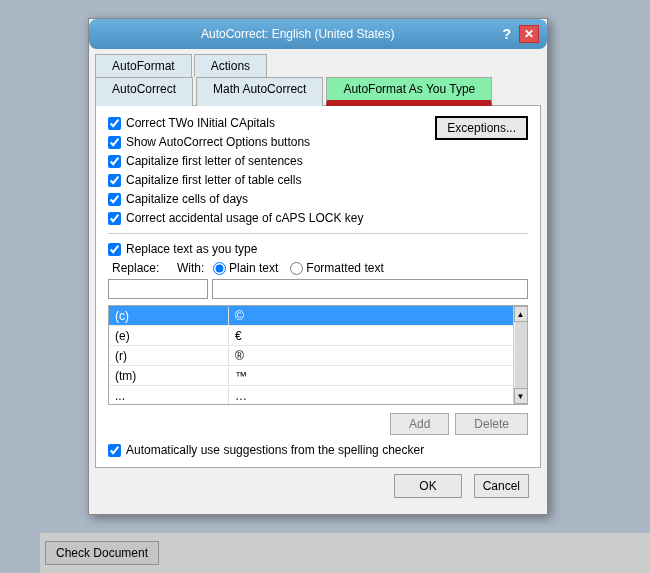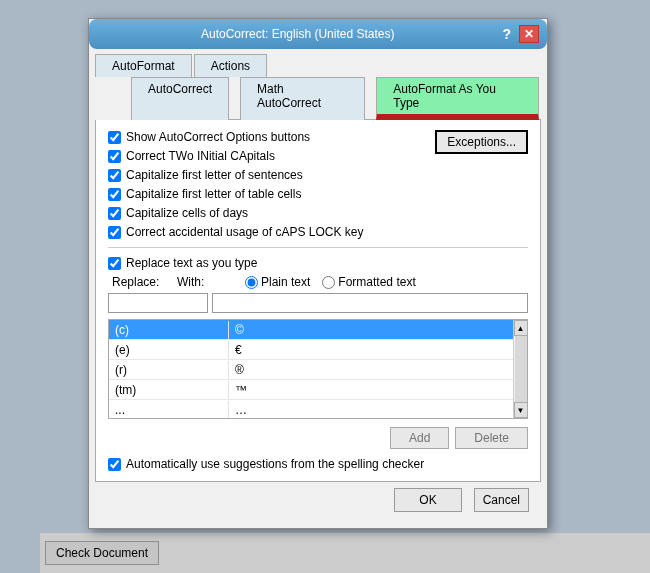--- a/index.html
+++ b/index.html
@@ -127,23 +127,22 @@
       cursor: pointer;
       font-size: 12px;
       border-bottom: none;
       margin-right: 2px;
       position: relative;
       top: 1px;
     }
 
     .tabs-row-2 {
       display: flex;
-      gap: 9px;
+      gap: 1px;
       border-bottom: 1px solid #aaa;
-      margin-left: 36px;
     }
 
     .tab2 {
       padding: 4px 16px;
       border: 1px solid #aaa;
       background: #dce8f0;
       cursor: pointer;
       font-size: 12px;
       border-bottom: none;
       margin-right: 2px;
@@ -220,21 +219,20 @@
     .with-label {
       font-size: 12px;
       min-width: 30px;
       margin-left: 4px;
     }
 
     .radio-group {
       display: flex;
       align-items: center;
       gap: 12px;
-      margin-left: 32px;
     }
 
     .radio-option {
       display: flex;
       align-items: center;
       gap: 3px;
       font-size: 12px;
     }
 
     .radio-option input[type="radio"] {
@@ -427,25 +425,25 @@
 
   <div class="content">
 
     <div style="position:relative;">
       <div style="position:absolute; right:0; top:0;">
         <button class="exceptions-btn">Exceptions...</button>
       </div>
       <div style="padding-right:90px;">
         <div class="checkbox-row">
           <input type="checkbox" checked="" style="">
-          <span class="checkbox-label">Show AutoCorrect Options buttons</span>
+          <span class="checkbox-label">Correct TWo INitial CApitals</span>
         </div>
         <div class="checkbox-row">
           <input type="checkbox" checked="" style="">
-          <span class="checkbox-label">Correct TWo INitial CApitals</span>
+          <span class="checkbox-label">Show AutoCorrect Options buttons</span>
         </div>
         <div class="checkbox-row">
           <input type="checkbox" checked="" style="">
           <span class="checkbox-label">Capitalize first letter of sentences</span>
         </div>
         <div class="checkbox-row">
           <input type="checkbox" checked="" style="">
           <span class="checkbox-label">Capitalize first letter of table cells</span>
         </div>
         <div class="checkbox-row">

